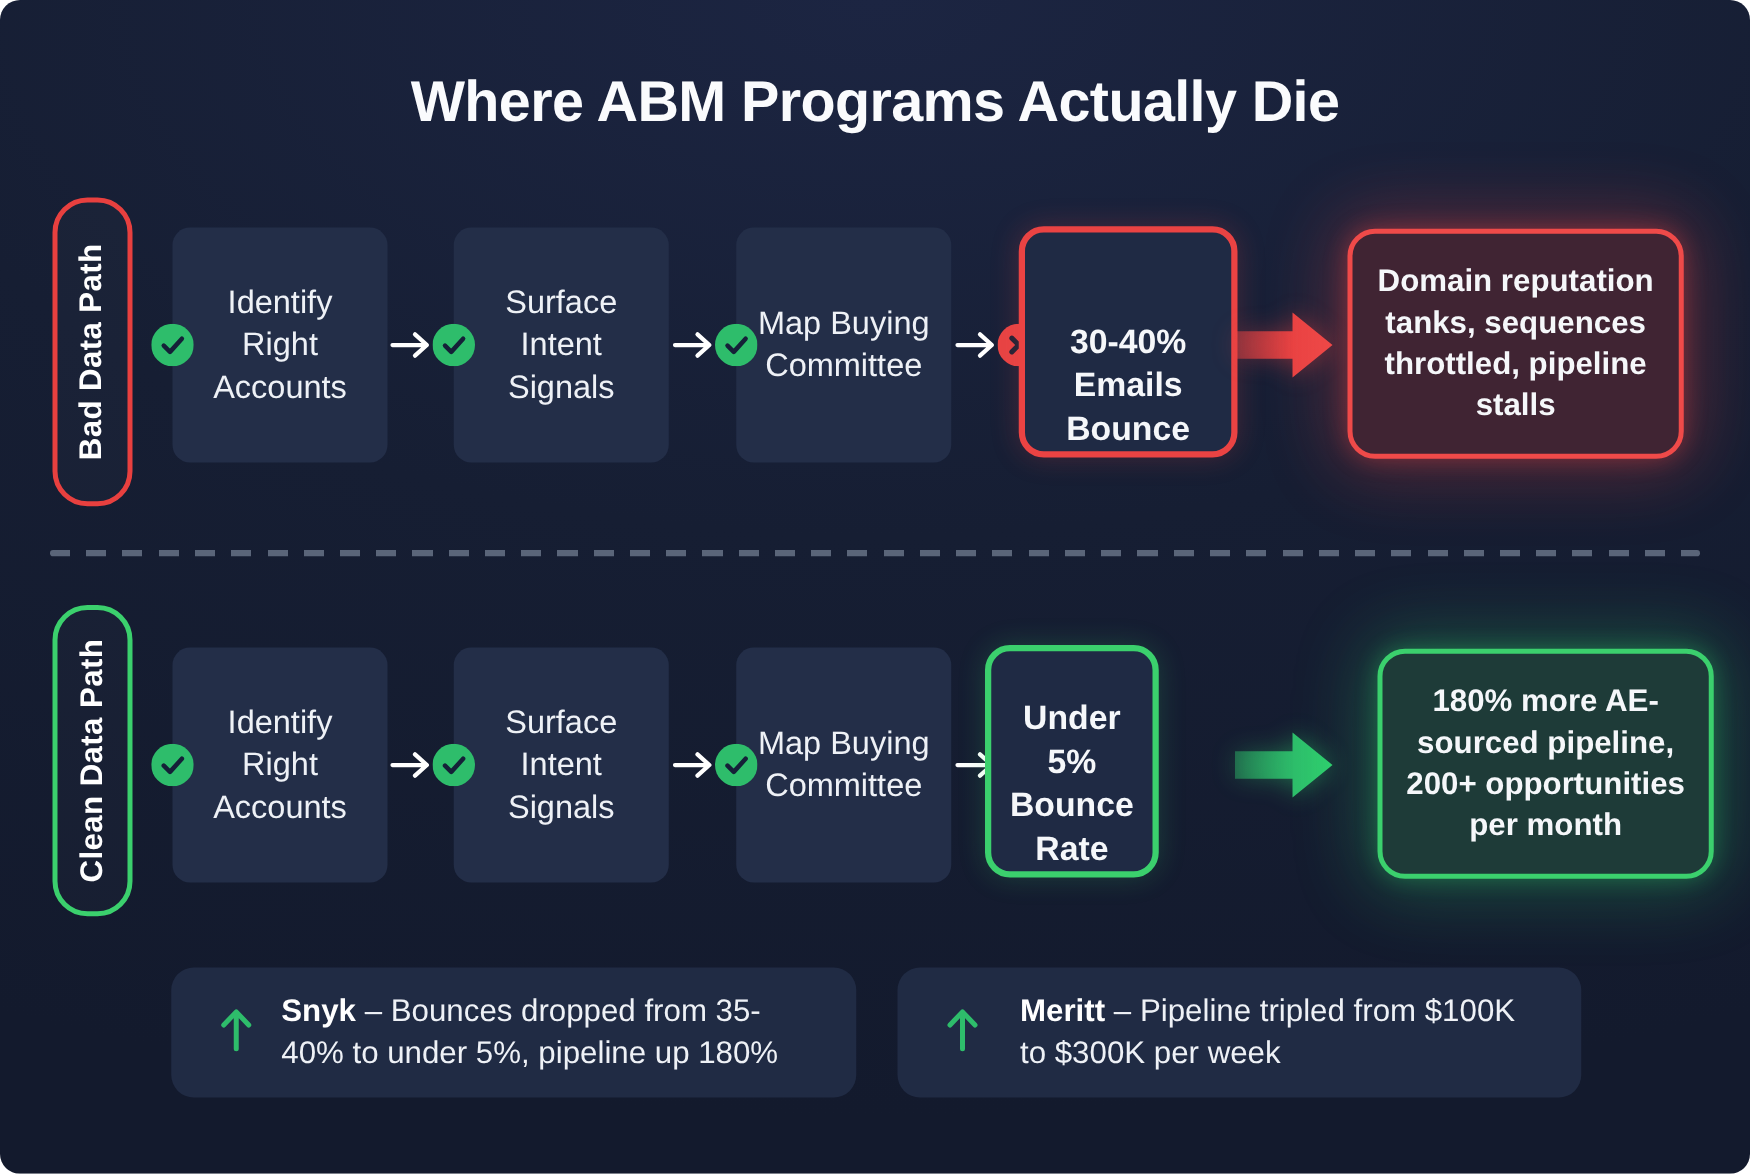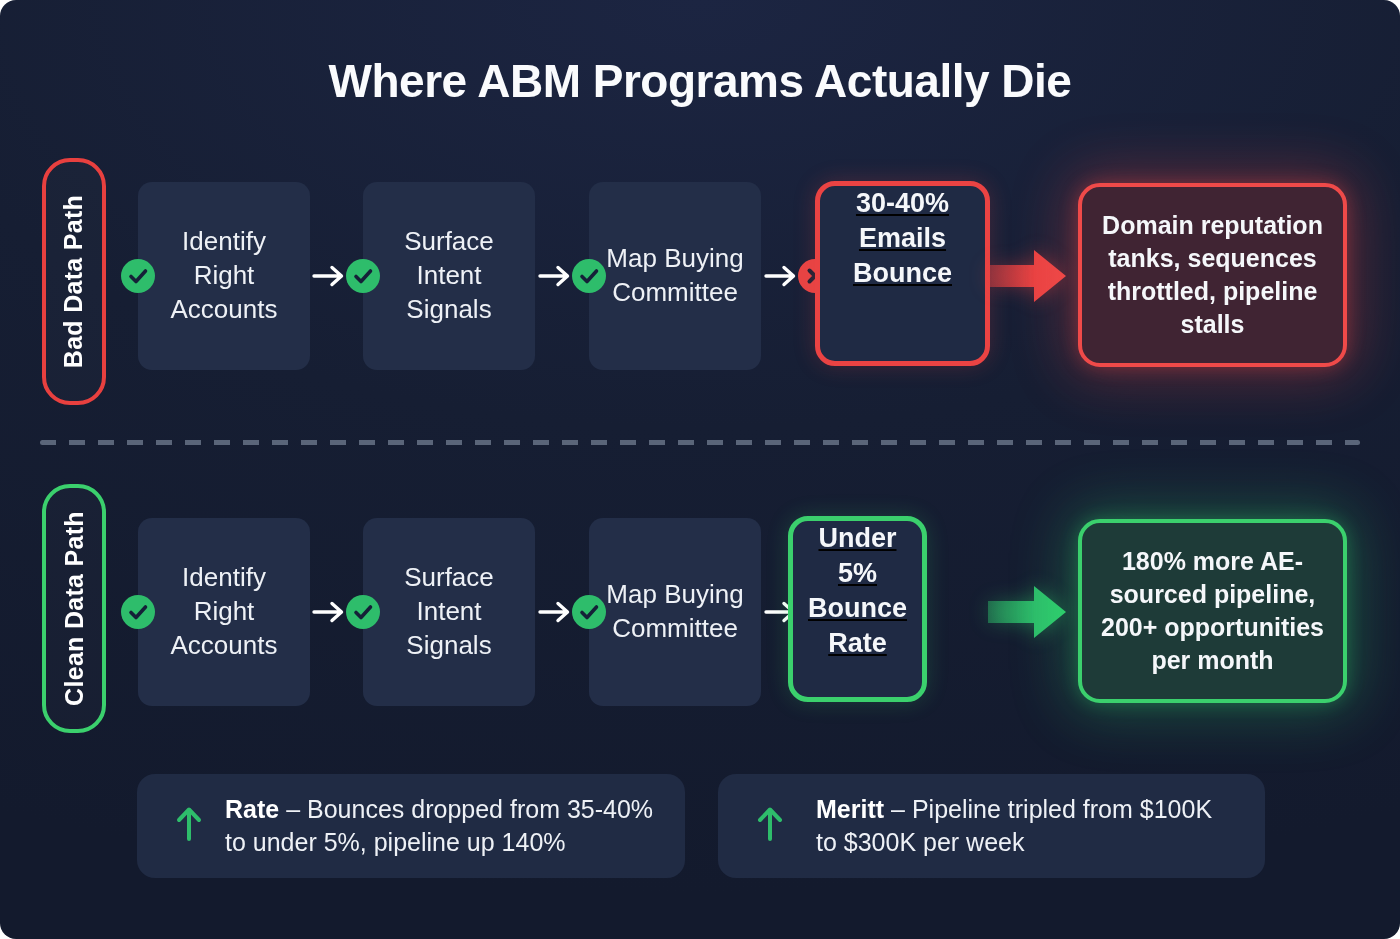--- a/index.html
+++ b/index.html
@@ -25,21 +25,21 @@
   }
   
   .step-card{
     position:absolute;width:172px;height:188px;border-radius:14px;background:#232e48;
     display:flex;align-items:center;justify-content:center;text-align:center;
   }
   .step-card .lbl{color:#eef1f6;font-size:26px;line-height:1.3;padding:0 14px;}
   
   .result-box{
     position:absolute;box-sizing:border-box;border-radius:20px;background:#1f2a44;
-    display:flex;align-items:flex-start;justify-content:center;text-align:center;text-decoration:underline;
+    display:flex;align-items:flex-end;justify-content:center;text-align:center;
   }
   .result-box.red{border:5px solid #ea4343;box-shadow:0 0 22px rgba(234,67,67,0.22);}
   .result-box.green{border:5px solid #3bd06d;box-shadow:0 0 22px rgba(59,208,109,0.20);}
   .result-box .lbl{color:#f5f7fa;font-size:27px;font-weight:bold;line-height:1.3;padding:0 16px;}
   
   .outcome-box{
     position:absolute;box-sizing:border-box;border-radius:22px;
     display:flex;align-items:center;justify-content:center;text-align:center;
   }
   .outcome-box.red{
@@ -221,31 +221,31 @@
           <linearGradient id="gradGreen" x1="0" y1="0" x2="1" y2="0">
         <stop offset="0" stop-color="#2ebd6b" stop-opacity="0.45"></stop>
             <stop offset="0.6" stop-color="#2ebd6b"></stop>
             <stop offset="1" stop-color="#2fd06e"></stop>
       </linearGradient>
         </defs>
       <polygon points="0,18 46,18 46,3 78,29 46,55 46,40 0,40" fill="url(#gradGreen)"></polygon>
     </svg>
   </div>
 
-  <div class="outcome-box green" style="left:1078px;top:519px;width:269px;height:184px;">
+  <div class="outcome-box green" style="left:1102px;top:519px;width:269px;height:184px;">
     <span class="lbl">180% more AE-sourced pipeline, 200+ opportunities per month</span>
   </div>
 
   <div class="stat-card" style="left:137px;width:548px;">
     <span>
       <svg width="28" height="36" viewBox="0 0 28 36">
           <path d="M14 33 V5 M4 14 L14 3.5 L24 14" stroke="#2ebd6b" stroke-width="4" fill="none" stroke-linecap="round" stroke-linejoin="round"></path>
         </svg>
     </span>
-    <span class="stat-text"><b>Rate</b><span>– Bounces dropped from 35-40% to under 5%, pipeline up 140%</span></span>
+    <span class="stat-text"><b>Snyk</b><span>– Bounces dropped from 35-40% to under 5%, pipeline up 180%</span></span>
   </div>
 
   <div class="stat-card" style="left:718px;width:547px;gap:32px;">
     <span>
       <svg width="28" height="36" viewBox="0 0 28 36">
           <path d="M14 33 V5 M4 14 L14 3.5 L24 14" stroke="#2ebd6b" stroke-width="4" fill="none" stroke-linecap="round" stroke-linejoin="round"></path>
         </svg>
     </span>
     <span class="stat-text"><b>Meritt</b><span>– Pipeline tripled from $100K to $300K per week</span></span>
   </div>

